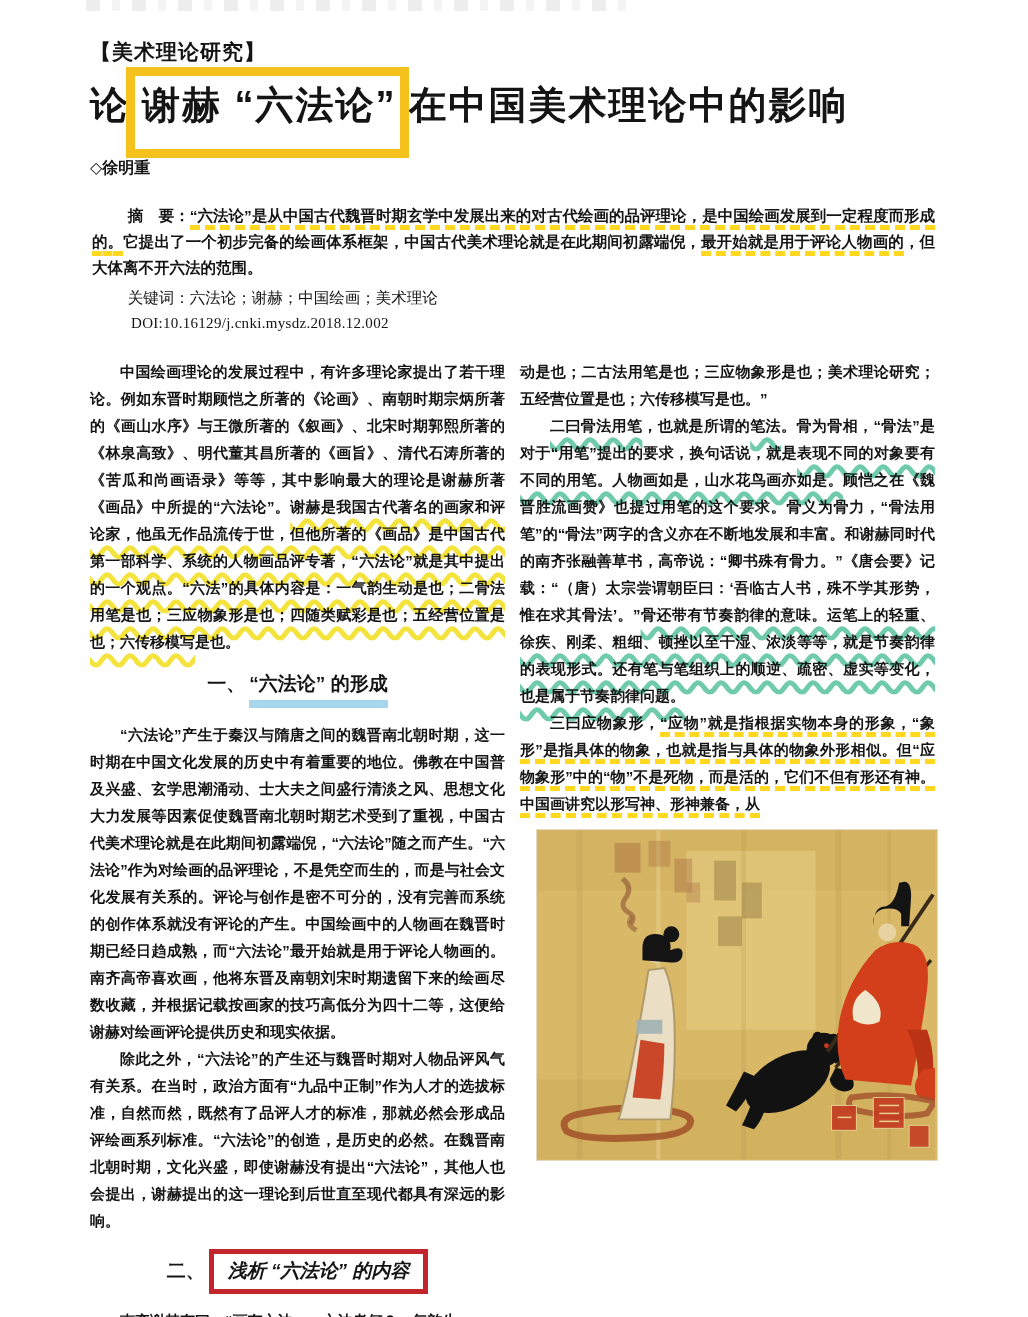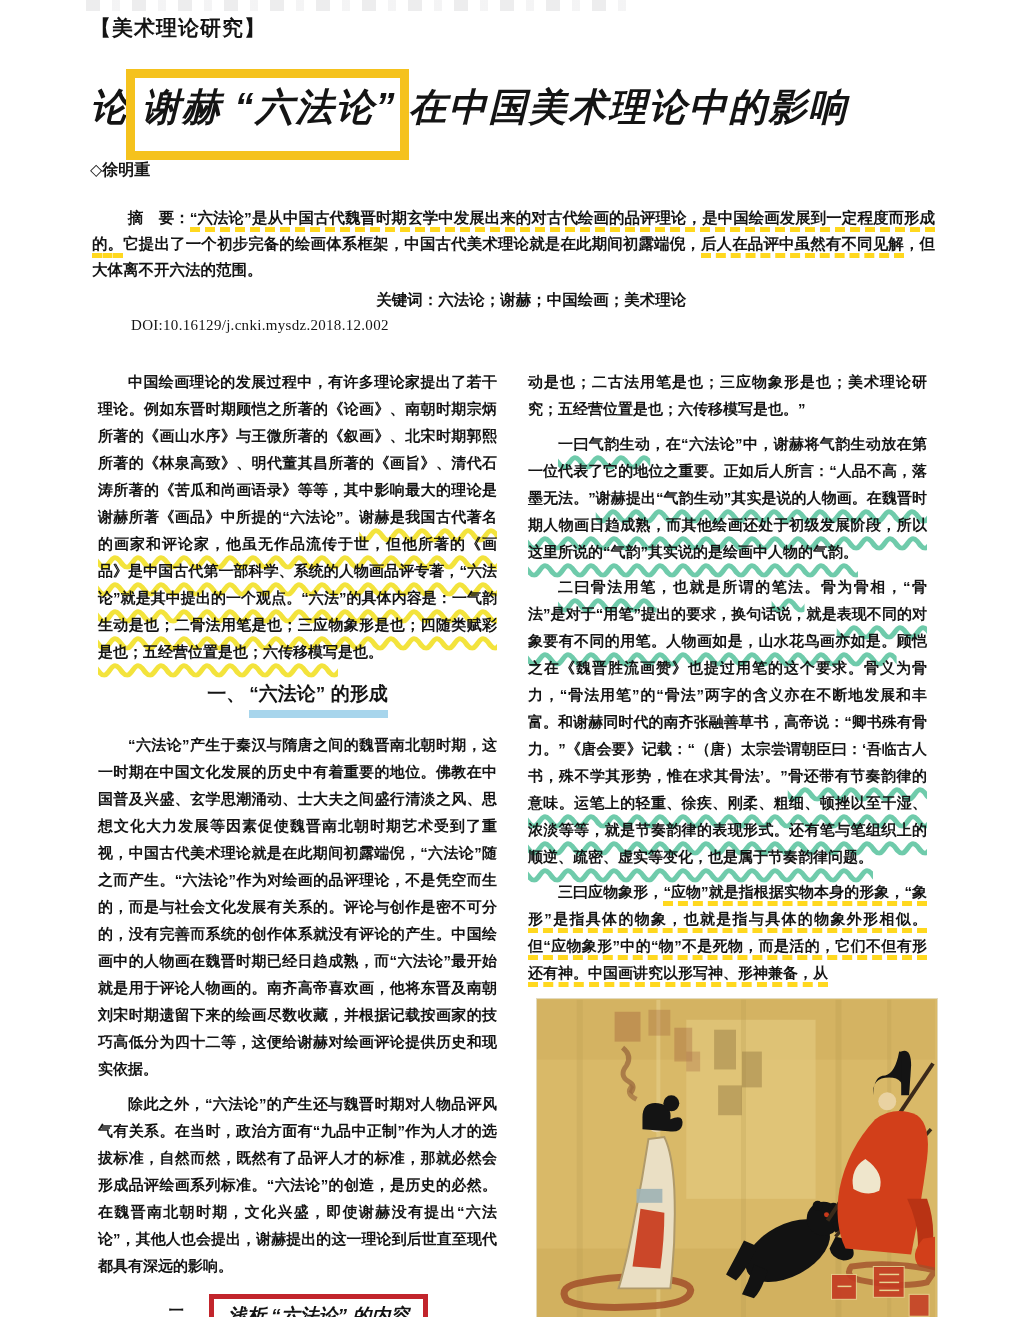--- a/index.html
+++ b/index.html
@@ -7,31 +7,31 @@
     width:1028px;height:1317px;overflow:hidden;position:relative;
     background:#ffffff;margin:0 auto;
     font-family:"Liberation Sans","DejaVu Sans",sans-serif;color:#141414;
   }
   .top-artifacts{
     position:absolute;top:0;left:86px;width:540px;height:11px;
     background:repeating-linear-gradient(90deg,#ebebec 0 14px,transparent 14px 26px,#f3f3f4 26px 34px,transparent 34px 46px);
     opacity:.9;
   }
   .content{padding:14px 93px 0 90px;}
-  .category{font-size:21px;font-weight:800;margin-top:0;letter-spacing:1px;}
-  .title{font-size:38px;font-weight:800;margin:42px 0 0 0;line-height:1.25;letter-spacing:2px;white-space:nowrap;font-style:italic;}
+  .category{font-size:21px;font-weight:800;margin-top:24px;letter-spacing:1px;}
+  .title{font-size:38px;font-weight:800;margin:16px 0 0 0;line-height:1.25;letter-spacing:2px;white-space:nowrap;}
   .title-boxed{position:relative;display:inline-block;padding:0 12px;}
   .ybox{position:absolute;left:-4px;right:0px;top:-15px;bottom:-28px;border:9px solid #f5c21d;pointer-events:none;}
   .author{font-size:16px;font-weight:700;margin-top:28px;}
   .abstract{margin:24px 0 0 2px;font-size:15.5px;font-weight:700;line-height:26px;text-align:justify;text-indent:2.3em;}
-  .keywords{font-size:15.5px;font-weight:700;margin:4px 0 0 2px;text-indent:2.3em;line-height:26px;text-align:center;}
+  .keywords{font-size:15.5px;font-weight:400;margin:4px 0 0 2px;text-indent:2.3em;line-height:26px;}
   .doi{font-size:15px;font-weight:400;margin:4px 0 0 2px;text-indent:2.6em;font-family:"Liberation Serif","DejaVu Serif",serif;letter-spacing:.3px;}
   .columns{display:flex;gap:15px;margin-top:26px;}
   .col{width:415px;font-size:15px;line-height:27px;text-align:justify;font-weight:600;}
-  .para{margin:8px;text-indent:2em;}
+  .para{margin:0;text-indent:2em;}
   .para.noindent{text-indent:0;}
   .sec-heading{text-align:center;font-size:19px;font-weight:800;margin:15px 0 13px;text-indent:0;}
   .h-num{margin-right:4px;}
   .h-title.blue-underline{display:inline-block;border-bottom:8px solid #a7d5ec;padding-bottom:3px;}
   .h-title.red-box{display:inline-block;border:5px solid #c2252c;padding:3px 14px 5px;font-style:italic;}
   .mk-yw{text-decoration:underline;text-decoration-style:wavy;text-decoration-color:#f3e33c;text-decoration-thickness:5px;text-underline-offset:7px;}
   .mk-bw{text-decoration-style:wavy;text-decoration-color:#a7d5ec;text-decoration-thickness:5px;text-underline-offset:7px;}
   .mk-tw{text-decoration:underline;text-decoration-style:wavy;text-decoration-color:#6fcbab;text-decoration-thickness:5px;text-underline-offset:7px;}
   .mk-yd{border-bottom:5px dashed #ffd81f;padding-bottom:1px;}
   .figure{margin:12px 0 0 16px;width:400px;border:1px solid #e3dabd;background:#d9b968;}
@@ -43,39 +43,38 @@
 <div class="page">
   <div class="top-artifacts"></div>
   <div class="content">
 
     <div class="category">【美术理论研究】</div>
 
     <h1 class="title"><span>论</span><span class="title-boxed"><span>谢赫 “六法论”</span><i class="ybox"></i></span><span>在中国美术理论中的影响</span></h1>
 
     <div class="author">◇徐明重</div>
 
-    <p class="abstract"><span>摘　要：</span><span class="mk-yd">“六法论”是从中国古代魏晋时期玄学中发展出来的对古代绘画的品评理论，是中国绘画发展到一定程度而形成的。</span><span>它提出了一个初步完备的绘画体系框架，中国古代美术理论就是在此期间初露端倪，</span><span class="mk-yd">后人在品评中虽然有不同见解</span><span>，但大体离不开六法的范围。</span></p>
+    <p class="abstract"><span>摘　要：</span><span class="mk-yd">“六法论”是从中国古代魏晋时期玄学中发展出来的对古代绘画的品评理论，是中国绘画发展到一定程度而形成的。</span><span>它提出了一个初步完备的绘画体系框架，中国古代美术理论就是在此期间初露端倪，</span><span class="mk-yd">最开始就是用于评论人物画的</span><span>，但大体离不开六法的范围。</span></p>
 
     <p class="keywords"><span>关键词：</span><span>六法论；谢赫；中国绘画；美术理论</span></p>
 
     <p class="doi">DOI:10.16129/j.cnki.mysdz.2018.12.002</p>
 
     <div class="columns">
       <div class="col">
           <p class="para"><span>中国绘画理论的发展过程中，有许多理论家提出了若干理论。例如东晋时期顾恺之所著的《论画》、南朝时期宗炳所著的《画山水序》与王微所著的《叙画》、北宋时期郭熙所著的《林泉高致》、明代董其昌所著的《画旨》、清代石涛所著的《苦瓜和尚画语录》等等，其中影响最大的理论是谢赫所著《画品》中所提的“六法论”。</span><span class="mk-yw">谢赫是我国古代著名的画家和评论家，他虽无作品流传于世，但他所著的《画品》是中国古代第一部科学、系统的人物画品评专著，“六法论”就是其中提出的一个观点。“六法”的具体内容是：一气韵生动是也；二骨法用笔是也；三应物象形是也；四随类赋彩是也；五经营位置是也；六传移模写</span><span>是也。</span></p>
           <div class="sec-heading"><span class="h-num">一、</span><span class="h-title blue-underline">“六法论” 的形成</span></div>
           <p class="para"><span class="mk-bw">“六法论”产生于秦汉与隋唐之间的魏晋南北朝时期，这一时期在中国文化发展的历史中有着重要的地位。佛教在中国普及兴盛、玄学思潮涌动、士大夫之间盛行清淡之风、思想文化大力发展等因素促使魏晋南北朝时期艺术受到了重视，中国古代美术理论就是在此期间初露端倪，“六法论”随之而产生。“六法论”作为对绘画的品评理论，不是凭空而生的，而是与社会文化发展有关系的。</span><span>评论与创作是密不可分的，没有完善而系统的创作体系就没有评论的产生。中国绘画中的人物画在魏晋时期已经日趋成熟，而“六法论”最开始就是用于评论人物画的。南齐高帝喜欢画，他将东晋及南朝刘宋时期遗留下来的绘画尽数收藏，并根据记载按画家的技巧高低分为四十二等，这便给谢赫对绘画评论提供历史和现实依据。</span></p>
           <p class="para"><span class="mk-bw">除此之外，“六法论”的产生还与魏晋时期对人物品评风气有关系。</span><span>在当时，政治方面有“九品中正制”作为人才的选拔标准，自然而然，既然有了品评人才的标准，那就必然会形成品评绘画系列标准。“六法论”的创造，是历史的必然。在魏晋南北朝时期，文化兴盛，即使谢赫没有提出“六法论”，其他人也会提出，谢赫提出的这一理论到后世直至现代都具有深远的影响。</span></p>
           <div class="sec-heading"><span class="h-num">二、</span><span class="h-title red-box">浅析 “六法论” 的内容</span></div>
           <p class="para"><span>南齐谢赫有曰：“画有六法……六法者何？一气韵生</span></p>
         </div>
       <div class="col">
         <div>
             <p class="para noindent"><span>动是也；二古法用笔是也；三应物象形是也；美术理论研究；五经营位置是也；六传移模写是也。”</span></p>
-            <p class="para"><span class="mk-tw">一曰气韵生动</span><span>，在“六法论”中，谢赫将气韵生动放在第一位代表了它的地位之重要。正如后人所言：“人品不高，落墨无法。”</span><span class="mk-tw">谢赫提出“气韵生动”其实是说的人物画。在魏晋时期人物画日趋成熟，而其他绘画还处于初级发展阶段，所以这里所说的“气韵”其实说的是绘画中人物的气韵。</span></p>
             <p class="para"><span class="mk-tw">二曰骨法用笔</span><span>，也就是所谓的</span><span class="mk-tw">笔法</span><span>。骨为骨相，“骨法”是对于“用笔”提出的要求，换句话说，就是</span><span class="mk-tw">表现不同的对象要有不同的用笔。人物画如是，山水花鸟画亦如是。</span><span>顾恺之在《魏晋胜流画赞》也提过用笔的这个要求。骨义为骨力，“骨法用笔”的“骨法”两字的含义亦在不断地发展和丰富。和谢赫同时代的南齐张融善草书，高帝说：“卿书殊有骨力。”《唐会要》记载：“（唐）太宗尝谓朝臣曰：‘吾临古人书，殊不学其形势，惟在求其骨法’。”</span><span class="mk-tw">骨还带有节奏韵律的意味。运笔上的轻重、徐疾、刚柔、粗细、顿挫以至干湿、浓淡等等，就是节奏韵律的表现形式。还有笔与笔组织上的顺逆、疏密、虚实等变化，也是属于节奏韵律问题。</span></p>
             <p class="para"><span>三曰应物象形，</span><span class="mk-yd">“应物”就是指根据实物本身的形象，“象形”是指具体的物象，也就是指与具体的物象外形相似。但“应物象形”中的“物”不是死物，而是活的，它们不但有形还有神。中国画讲究以形写神、形神兼备，从</span></p>
           </div>
 
         <div class="figure">
           <svg viewBox="0 0 400 330" width="398" height="330">
             <rect x="0" y="0" width="400" height="330" fill="#d9b968"></rect>
             <rect x="0" y="0" width="400" height="60" fill="#cfae5c" opacity="0.5"></rect>
             <rect x="0" y="250" width="400" height="80" fill="#c9a855" opacity="0.45"></rect>
             <rect x="150" y="20" width="130" height="180" fill="#e4cc82" opacity="0.6"></rect>

